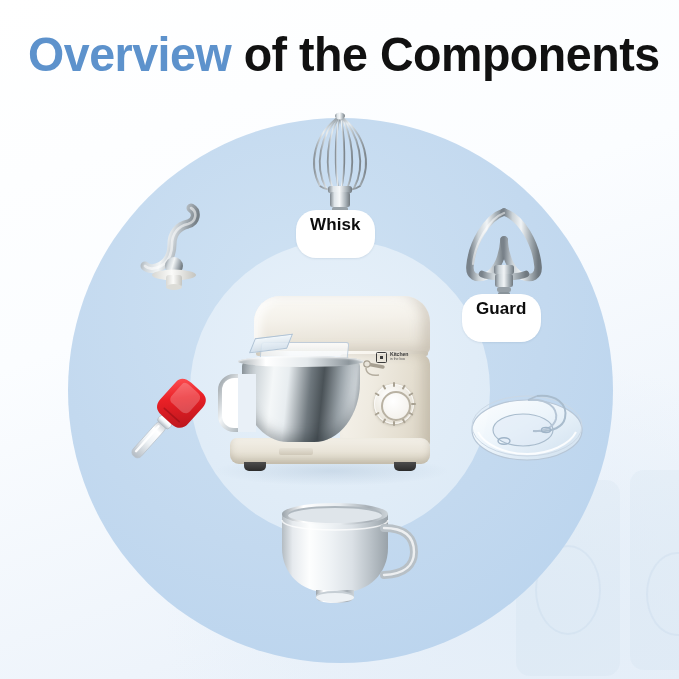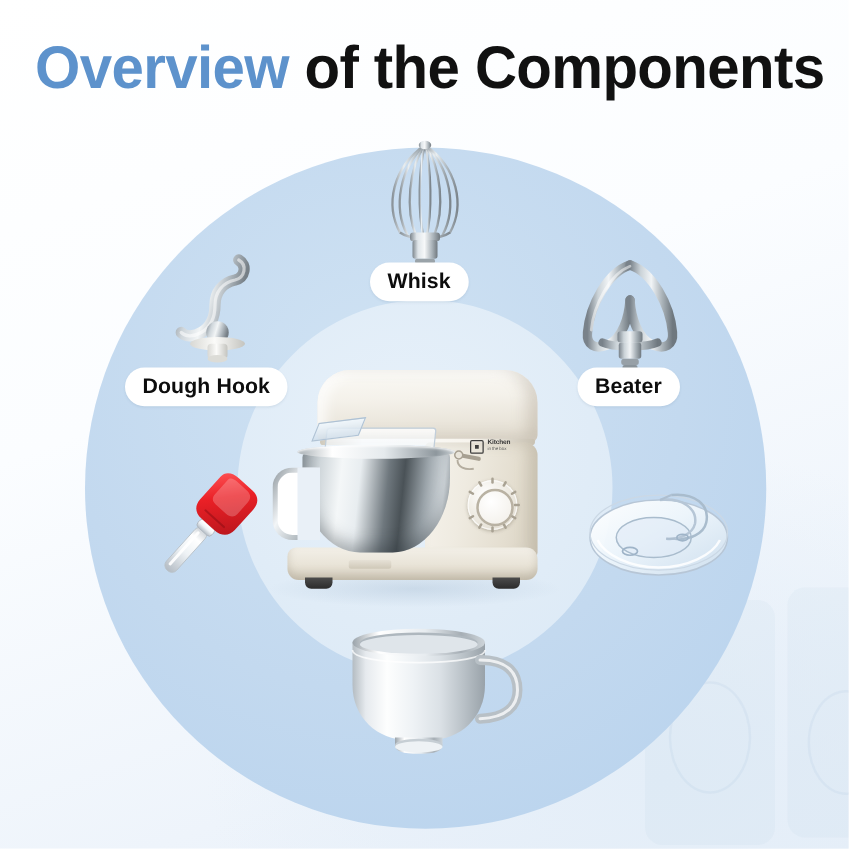--- a/index.html
+++ b/index.html
@@ -35,21 +35,21 @@
     background:radial-gradient(circle at 42% 34%, #cfe2f3 0%, #c3d9ef 52%, #bcd5ee 78%, #c2d9f0 100%);
   }
   .circle-inner{
     position:absolute;left:190px;top:240px;width:300px;height:300px;border-radius:50%;
     background:radial-gradient(circle at 45% 38%, #e7f1fa 0%, #e0ecf7 60%, #dbe9f6 100%);
   }
 
   
   .pill{
     position:absolute;background:#ffffff;border-radius:20px;
-    padding:5px 14px 6px 14px;
+    padding:5px 14px 23px 14px;
     font-size:17px;font-weight:bold;color:#0d0d0d;
     letter-spacing:.1px;white-space:nowrap;
     box-shadow:0 1px 2px rgba(80,110,140,.13);
   }
 
   
   .part{position:absolute;}
 
   
   .whisk{left:294px;top:108px;width:92px;height:104px;}
@@ -400,16 +400,15 @@
     <div class="mx-foot" style="left:186px;"></div>
 
     <div class="mx-guard"></div>
     <div class="mx-guard-lip"></div>
     <div class="mx-bowl"></div>
     <div class="mx-bowl-rim"></div>
     <div class="mx-bowl-handle"></div>
   </div>
 
   <div class="pill" style="left:296px;top:210px;">Whisk</div>
-  <div class="pill" style="left:100px;top:294px;">Dough Hook</div>
-  <div class="pill" style="left:462px;top:294px;">Beater</div>
+  <div class="pill" style="left:462px;top:294px;">Guard</div>
 
 </div>
 
 </body></html>

